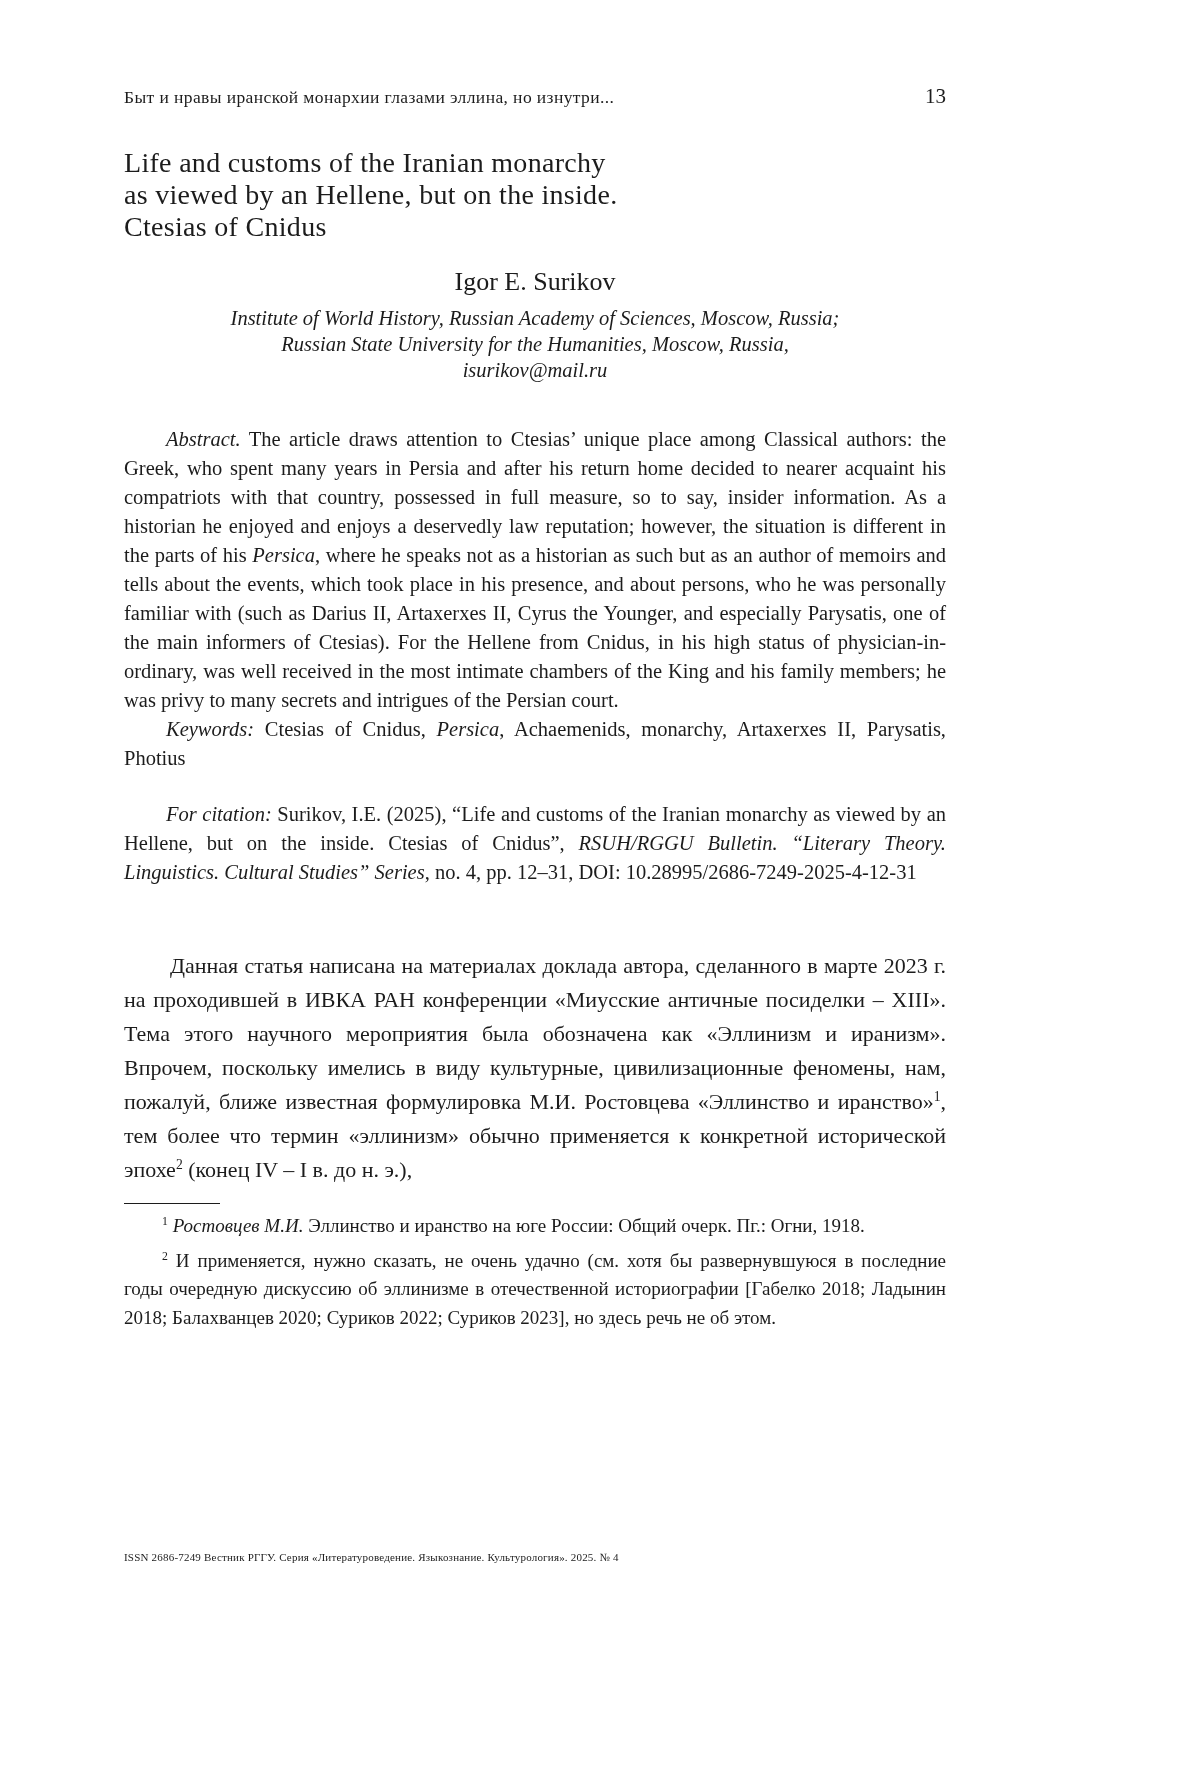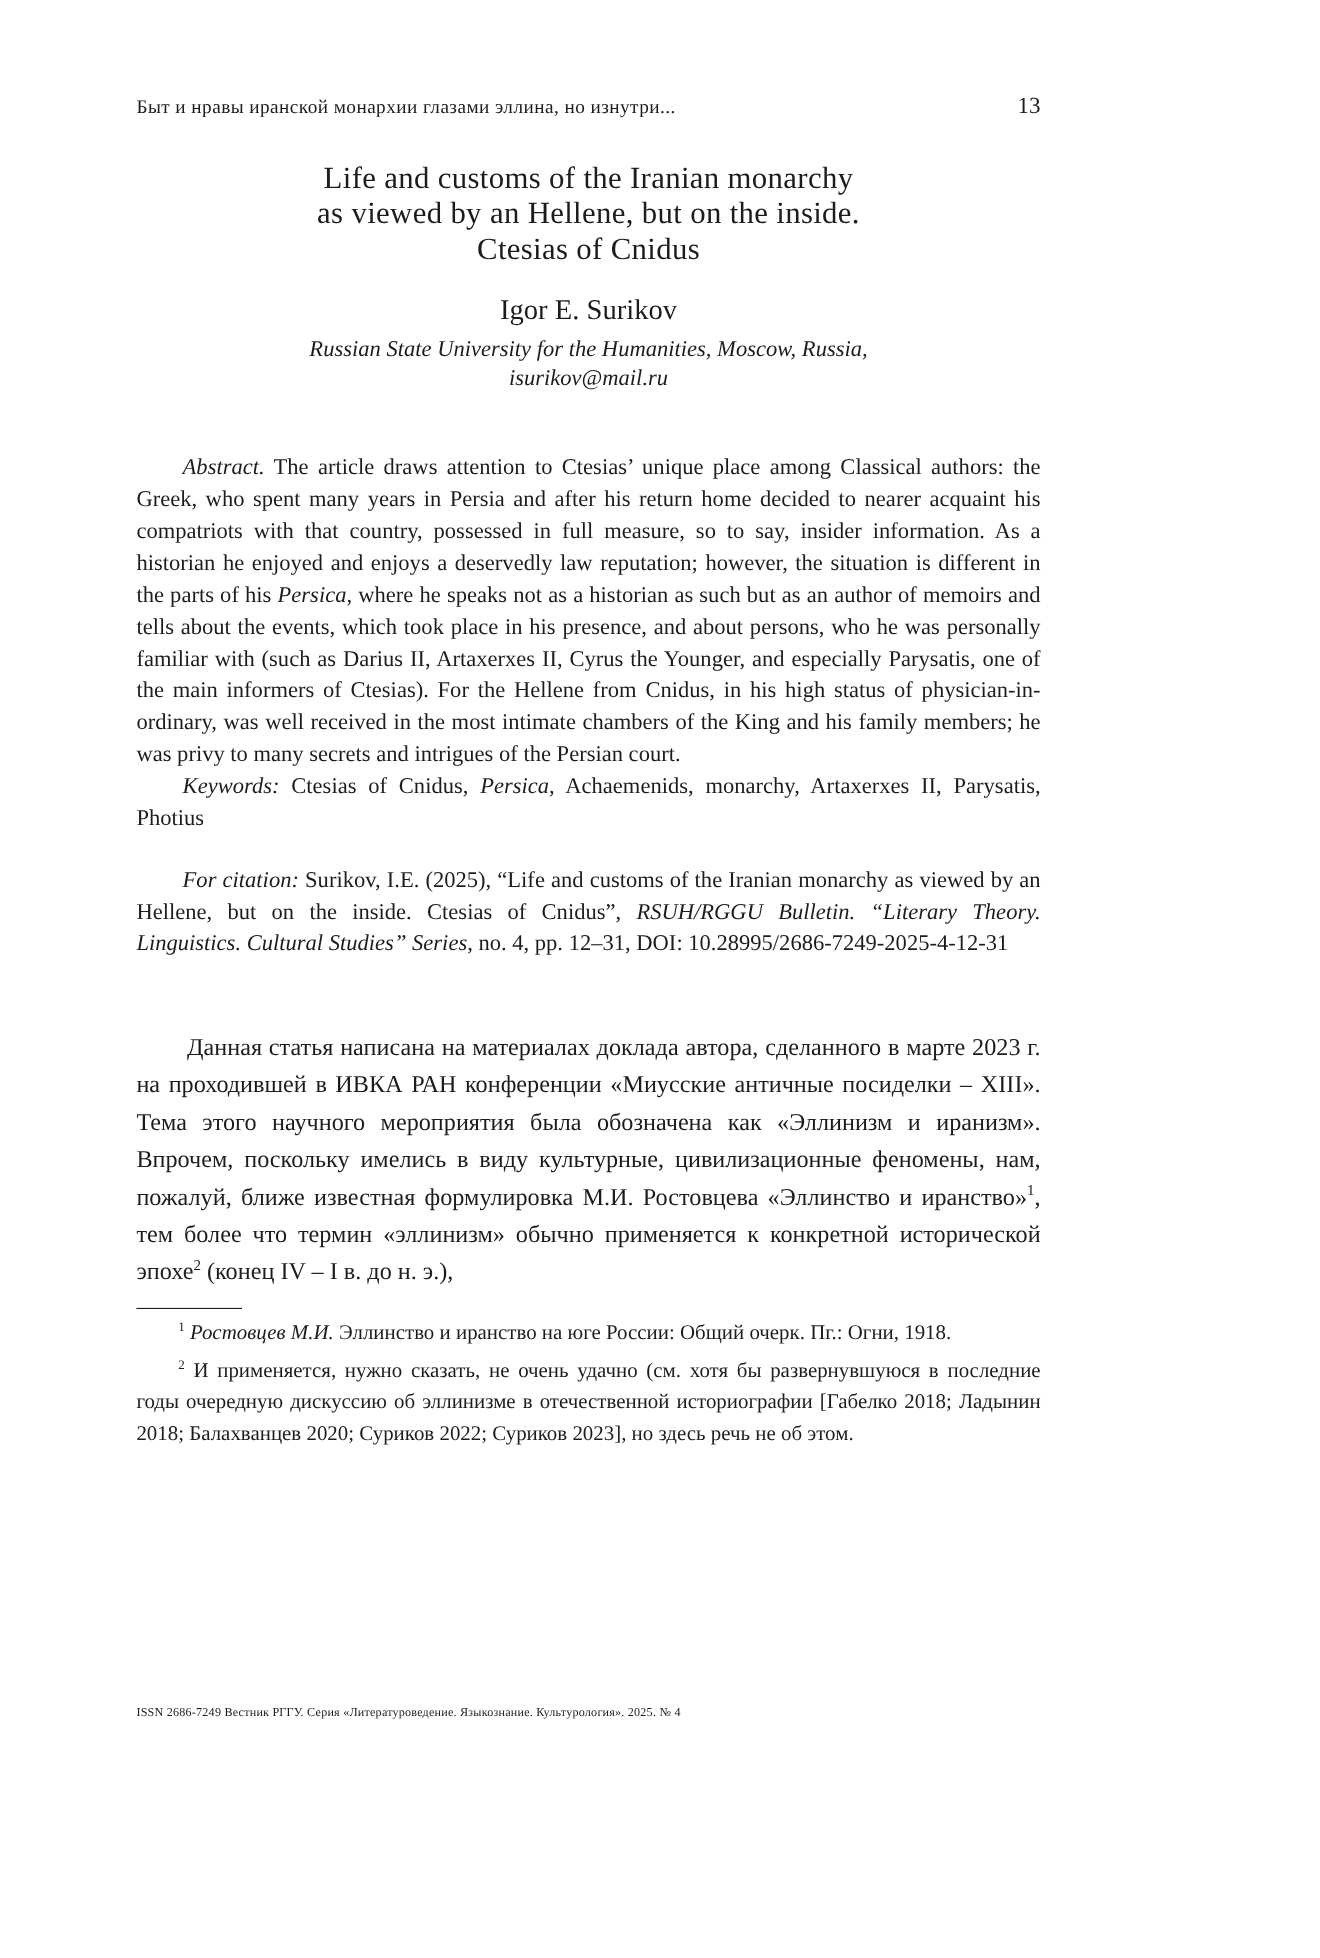--- a/index.html
+++ b/index.html
@@ -28,21 +28,21 @@
     align-items: baseline;
     font-size: 17.5px;
     letter-spacing: 0.4px;
   }
   .running-head .page-num {
     font-size: 21px;
     letter-spacing: 0;
   }
   .title-block {
     margin-top: 38px;
-    text-align: center;
+    text-align: left;
     font-size: 28px;
     line-height: 32px;
     letter-spacing: 0.3px;
   }
   .author {
     margin-top: 24px;
     text-align: center;
     font-size: 26px;
   }
   .affiliation {
@@ -51,21 +51,21 @@
     font-style: italic;
     font-size: 20.5px;
     line-height: 26px;
   }
   .para {
     font-size: 20.5px;
     line-height: 29px;
     text-align: justify;
     text-indent: 42px;
   }
-  .abstract { margin-top: 54px; }
+  .abstract { margin-top: 42px; }
   .keywords { margin-top: 0; }
   .citation { margin-top: 27px; }
   .body-ru {
     margin-top: 62px;
     font-size: 22px;
     line-height: 34px;
     text-align: justify;
     text-indent: 46px;
   }
   .fn-rule {
@@ -111,20 +111,21 @@
 
   <div class="title-block">
     <div>Life and customs of the Iranian monarchy</div>
     <div>as viewed by an Hellene, but on the inside.</div>
     <div>Ctesias of Cnidus</div>
   </div>
 
   <div class="author">Igor E. Surikov</div>
 
   <div class="affiliation">
+    <div>Institute of World History, Russian Academy of Sciences, Moscow, Russia;</div>
     <div>Russian State University for the Humanities, Moscow, Russia,</div>
     <div>isurikov@mail.ru</div>
   </div>
 
   <div class="para abstract"><em>Abstract.</em><span> The article draws attention to Ctesias’ unique place among Classical authors: the Greek, who spent many years in Persia and after his return home decided to nearer acquaint his compatriots with that country, possessed in full measure, so to say, insider information. As a historian he enjoyed and enjoys a deservedly law reputation; however, the situation is different in the parts of his </span><em>Persica</em><span>, where he speaks not as a historian as such but as an author of memoirs and tells about the events, which took place in his presence, and about persons, who he was personally familiar with (such as Darius II, Artaxerxes II, Cyrus the Younger, and especially Parysatis, one of the main informers of Ctesias). For the Hellene from Cnidus, in his high status of physician-in-ordinary, was well received in the most intimate chambers of the King and his family members; he was privy to many secrets and intrigues of the Persian court.</span></div>
 
   <div class="para keywords"><em>Keywords:</em><span> Ctesias of Cnidus, </span><em>Persica</em><span>, Achaemenids, monarchy, Artaxerxes II, Parysatis, Photius</span></div>
 
   <div class="para citation"><em>For citation:</em><span> Surikov, I.E. (2025), “Life and customs of the Iranian monarchy as viewed by an Hellene, but on the inside. Ctesias of Cnidus”, </span><em>RSUH/RGGU Bulletin. “Literary Theory. Linguistics. Cultural Studies” Series</em><span>, no. 4, pp. 12–31, DOI: 10.28995/2686-7249-2025-4-12-31</span></div>
 

